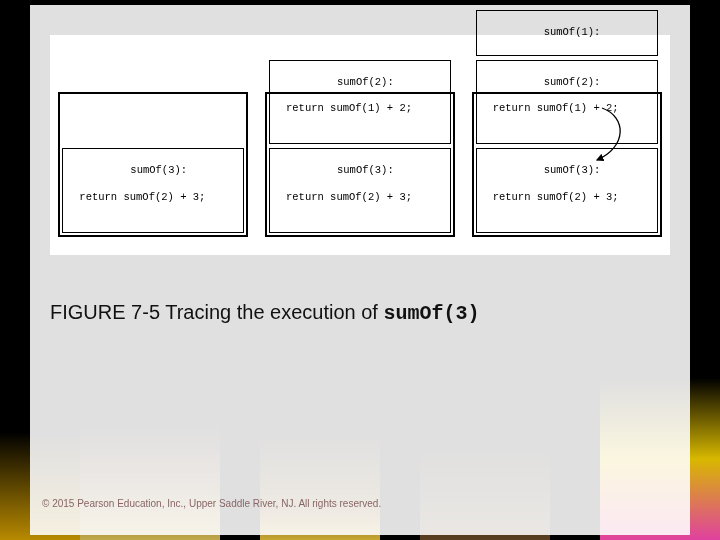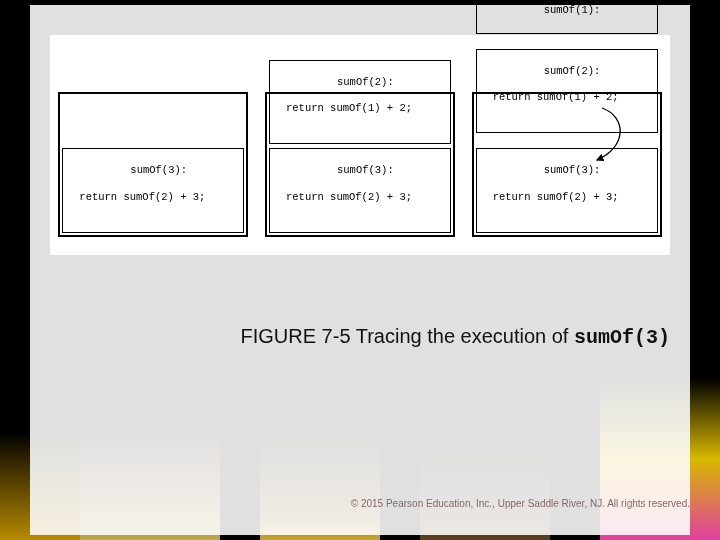--- a/index.html
+++ b/index.html
@@ -66,56 +66,57 @@
   .stack {
     border: 2px solid #000;
     width: 100%;
     display: flex;
     flex-direction: column;
     justify-content: flex-end;
     background: #fff;
   }
   .stack-a { height: 145px; }
   .stack-b { height: 145px; }
-  .stack-c { height: 145px; gap: 11px; }
+  .stack-c { height: 145px; }
   .frame {
     border: 1px solid #000;
     margin: 2px;
     padding: 2px 4px;
     font-family: "Courier New", monospace;
     font-size: 10.5px;
     line-height: 1.25;
     white-space: pre;
     color: #000;
   }
   .frame .ret { padding-left: 12px; display: block; }
   .arrow {
     position: absolute;
     right: 28px;
     top: 8px;
     pointer-events: none;
   }
   .caption {
-    text-align: right;
+    text-align: left;
     font-size: 20px;
     color: #111;
-    margin-top: 70px;
+    margin-top: 46px;
   }
   .caption .mono {
     font-family: "Courier New", monospace;
     font-weight: bold;
   }
   .copyright {
     position: absolute;
     bottom: 26px;
     width: 100%;
     left: 0;
-    text-align: right;
+    text-align: left;
     font-size: 10px;
     color: #866;
+    padding-left: 12px;
   }
 </style>
 </head>
 <body>
 
 <div class="bg-strip strip-1"></div>
 <div class="bg-strip strip-3"></div>
 <div class="bg-strip strip-4"></div>
 <div class="bg-strip strip-5"></div>
 <div class="bg-strip strip-2"></div>

